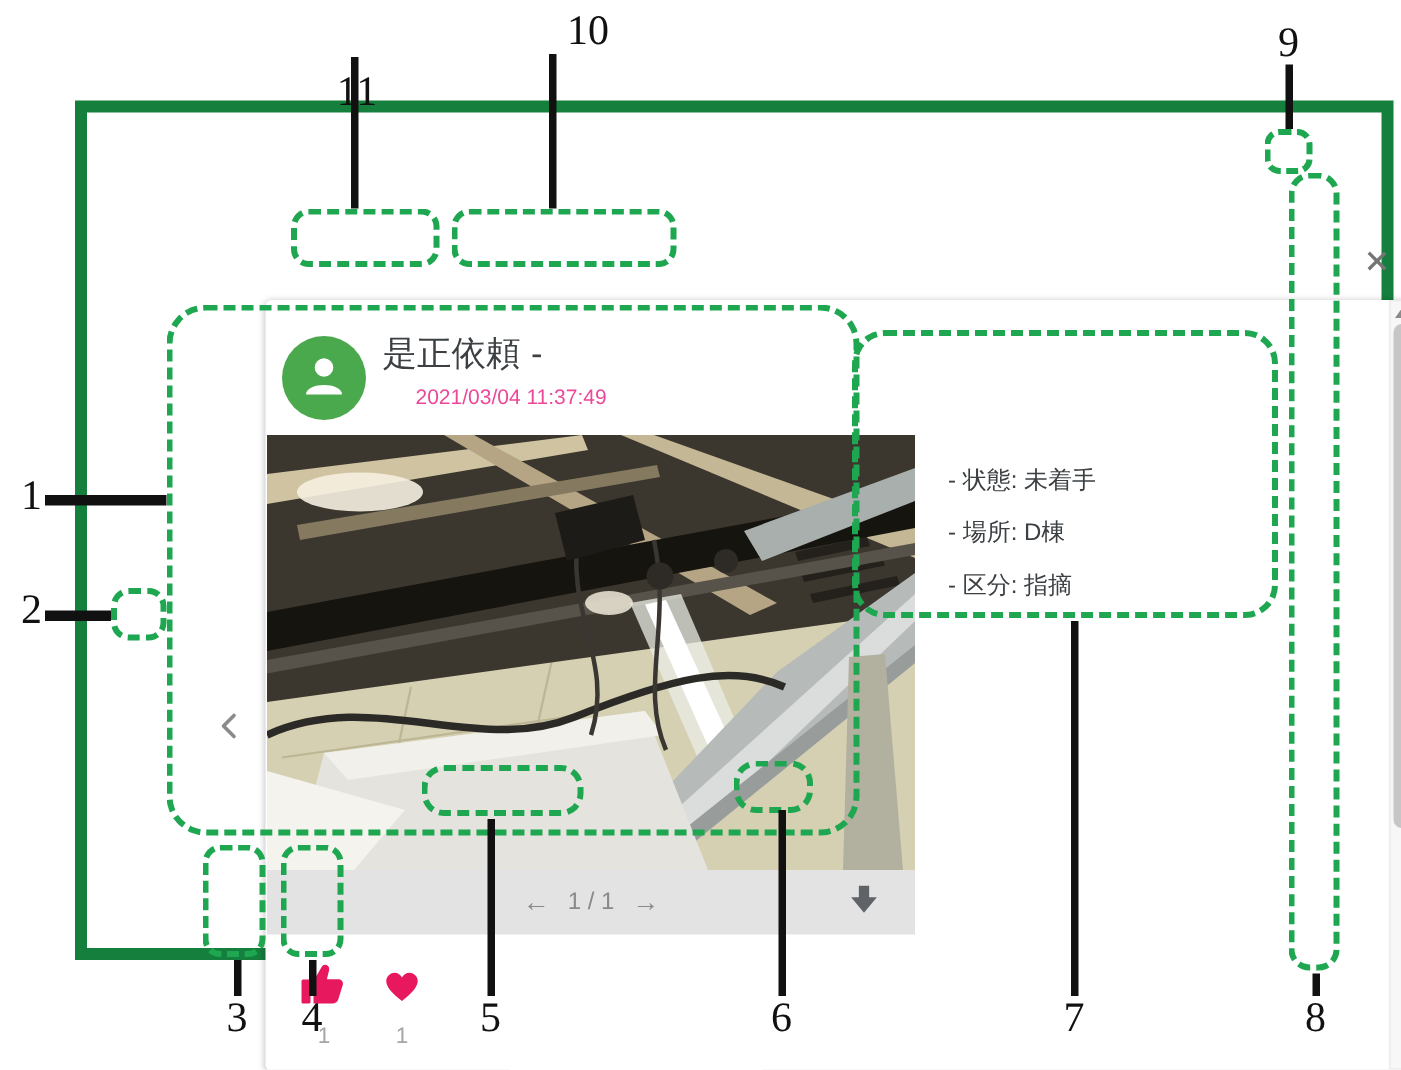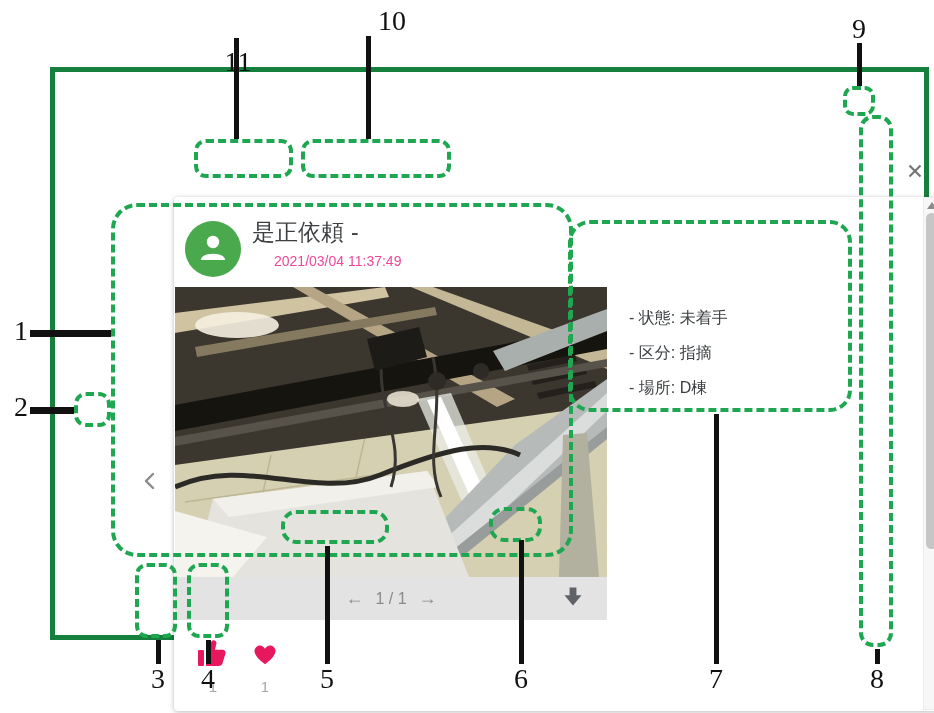--- a/index.html
+++ b/index.html
@@ -8,21 +8,21 @@
     --pink:#e8185e;
     --ink:#111111;
     --gray-icon:#8a8a8a;
     --txt:#3c4043;
   }
   *{box-sizing:border-box;margin:0;padding:0;}
   body{background:#ffffff;font-family:"Liberation Sans","DejaVu Sans",sans-serif;}
   .canvas{position:relative;width:934px;height:713px;background:#ffffff;overflow:hidden;}
 
   
-  .frame{position:absolute;left:50px;top:67px;width:879px;height:573px;border:5px solid #15803d;background:#ffffff;}
+  .frame{position:absolute;left:50px;top:67px;width:879px;height:573px;border:8px solid #15803d;background:#ffffff;}
 
   
   .card{position:absolute;left:119px;top:125px;width:770px;height:514px;background:#ffffff;border-radius:4px;box-shadow:0 1px 5px rgba(0,0,0,.28);}
 
   .avatar{position:absolute;left:130px;top:149px;width:56px;height:56px;border-radius:50%;background:var(--avatar);display:flex;align-items:center;justify-content:center;}
   .title-row{position:absolute;left:197px;top:142px;height:36px;display:flex;align-items:center;font-size:23px;color:var(--txt);white-space:nowrap;}
   .title-row .sep{margin:0 7px;}
   .timestamp{position:absolute;left:219px;top:181px;font-size:14px;color:#ec4899;}
 
   
@@ -158,22 +158,22 @@
     <div class="download-btn">
       <span>
         <svg width="24" height="24" viewBox="0 0 28 28">
           <polygon points="10,4 18,4 18,13 24,13 14,25 4,13 10,13" fill="#5f6368"></polygon>
         </svg>
       </span>
     </div>
 
     <div class="details">
       <div>- 状態: 未着手</div>
+      <div>- 場所: D棟</div>
       <div>- 区分: 指摘</div>
-      <div>- 場所: D棟</div>
     </div>
 
     <div class="reaction thumbs">
       <span>
         <svg width="32" height="30" viewBox="0 0 32 30">
           <rect x="1" y="12" width="6" height="16" rx="1" fill="#e8185e"></rect>
           <path d="M9,28 h12.5 c2.2,0 3.6,-1.1 4.1,-3 l2.9,-9.4 c0.6,-2 -0.9,-3.8 -3,-3.8 h-7.6 l1.5,-6 c0.4,-1.8 -0.7,-3.4 -2.5,-3.6 c-1,-0.1 -1.9,0.4 -2.4,1.3 L9,13 Z" fill="#e8185e"></path>
         </svg>
       </span>
       <span class="count">1</span>

